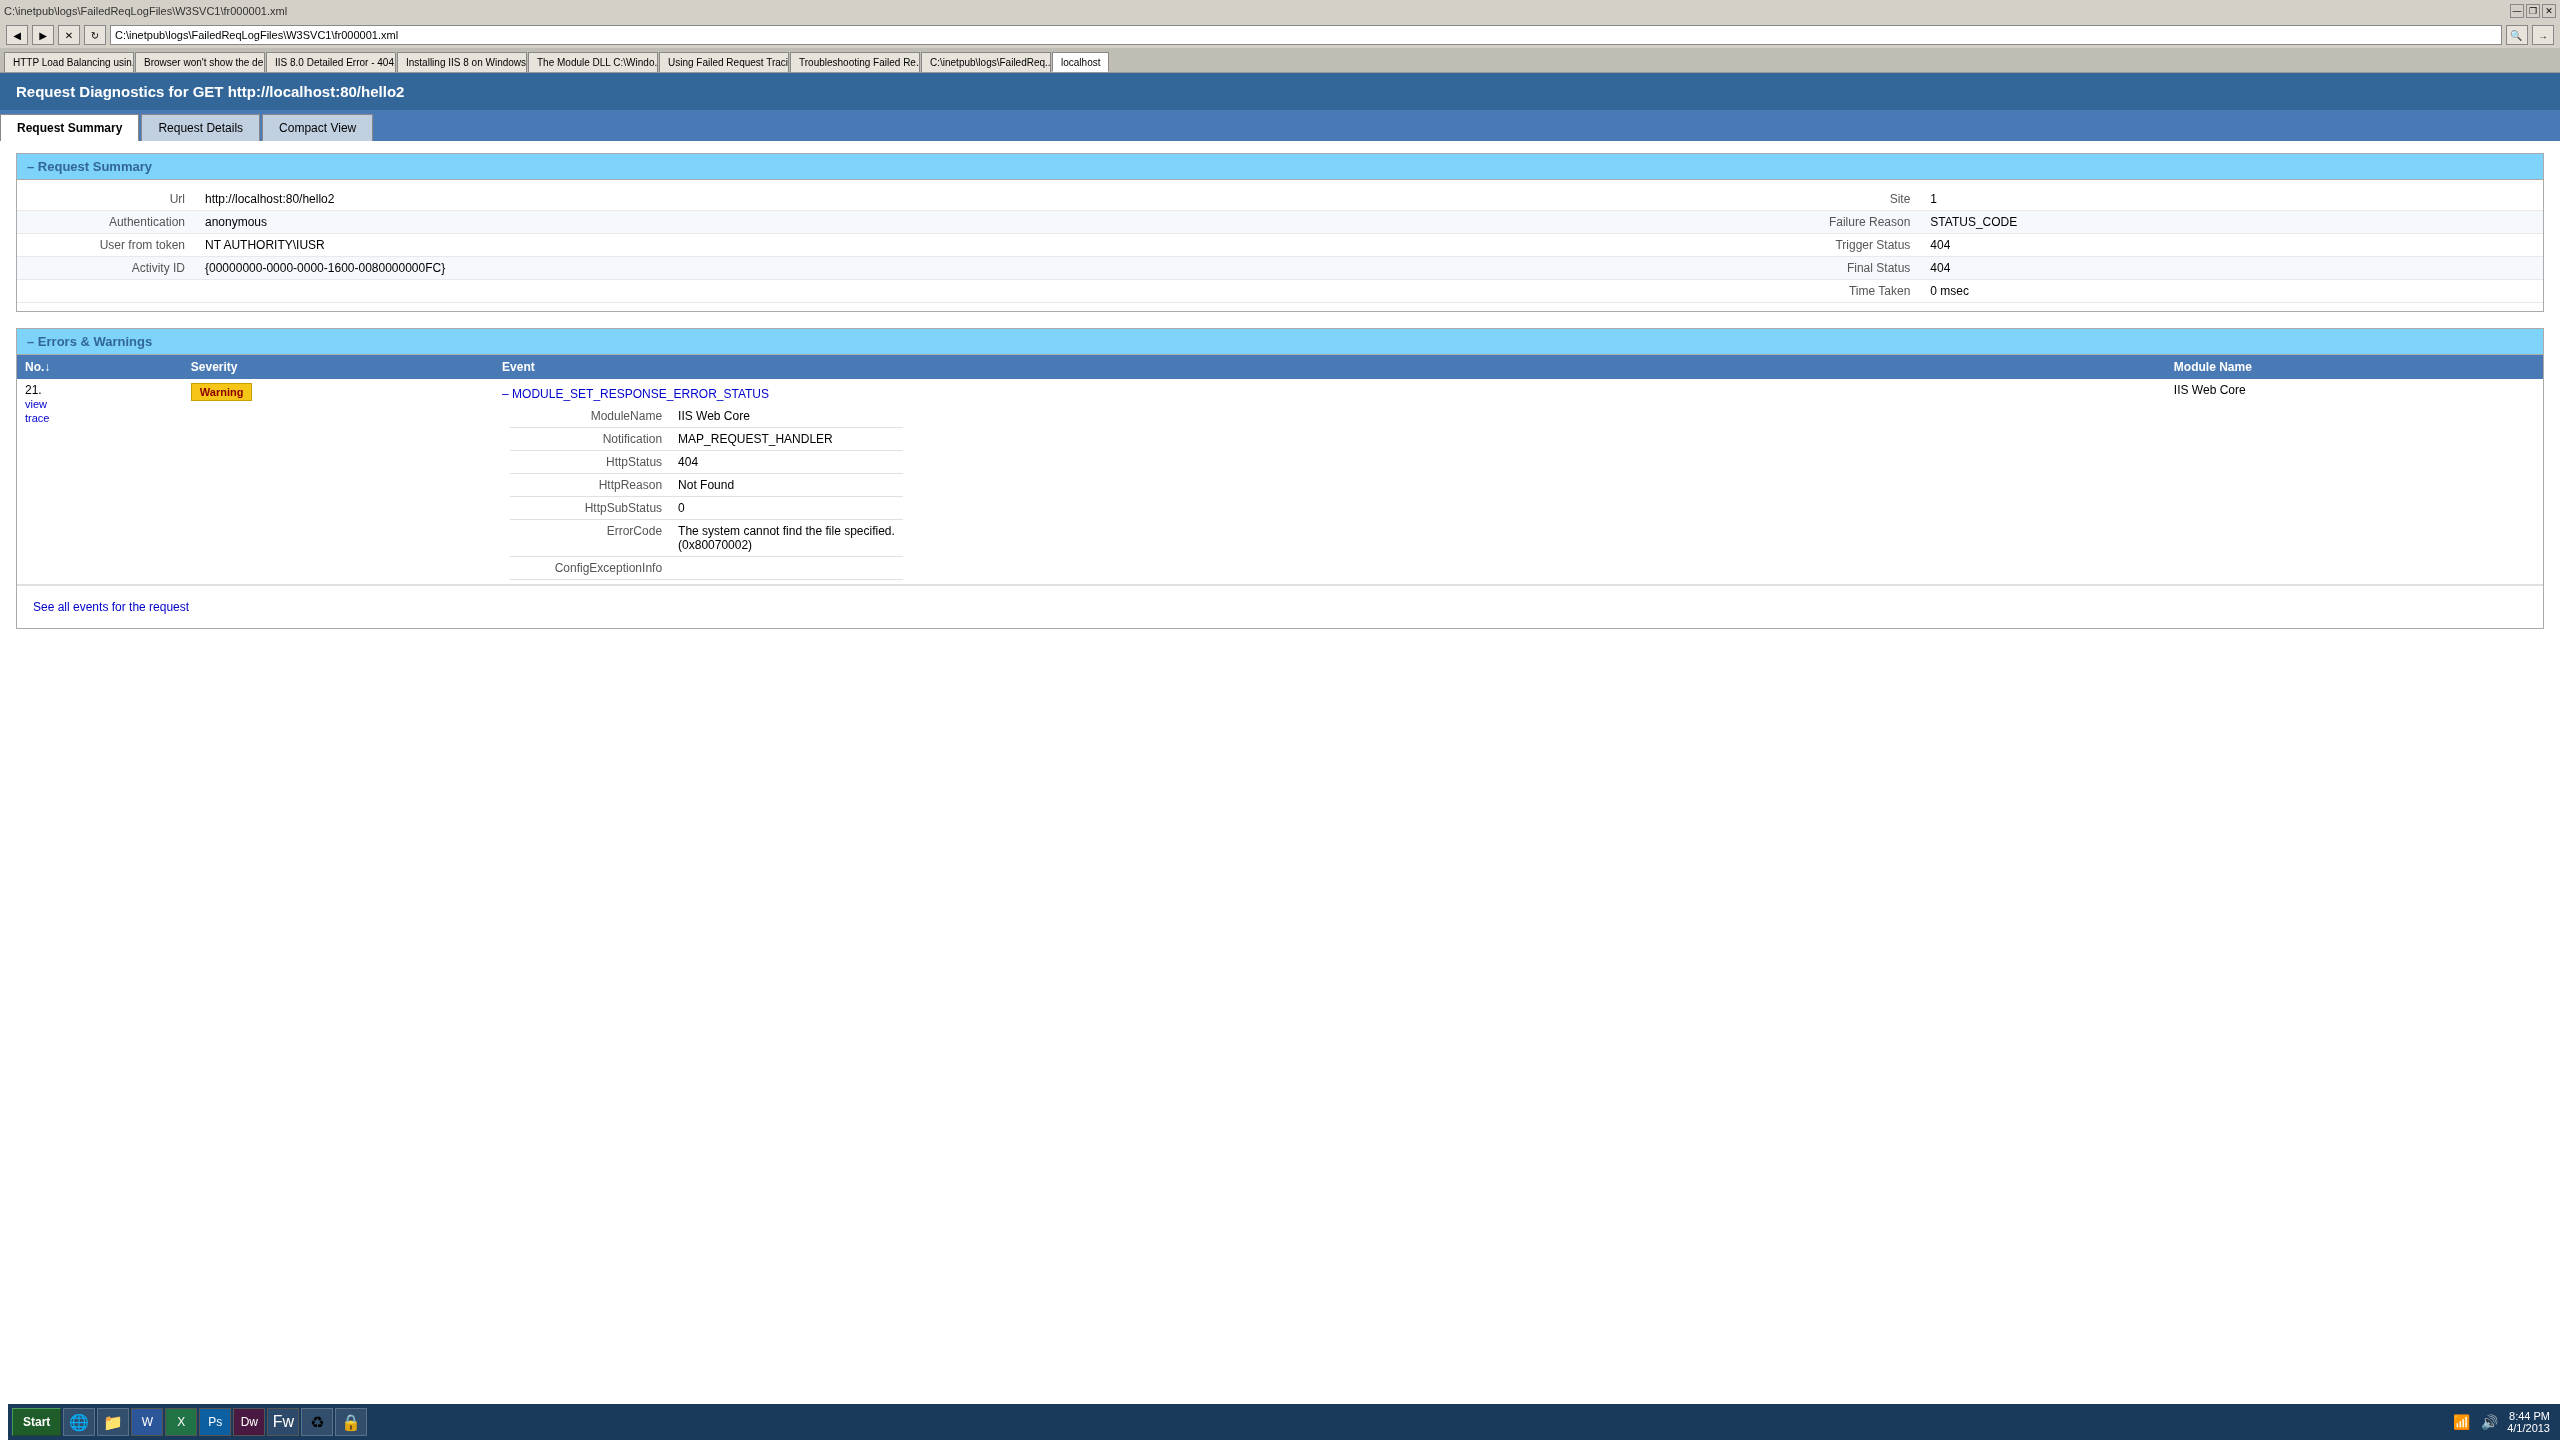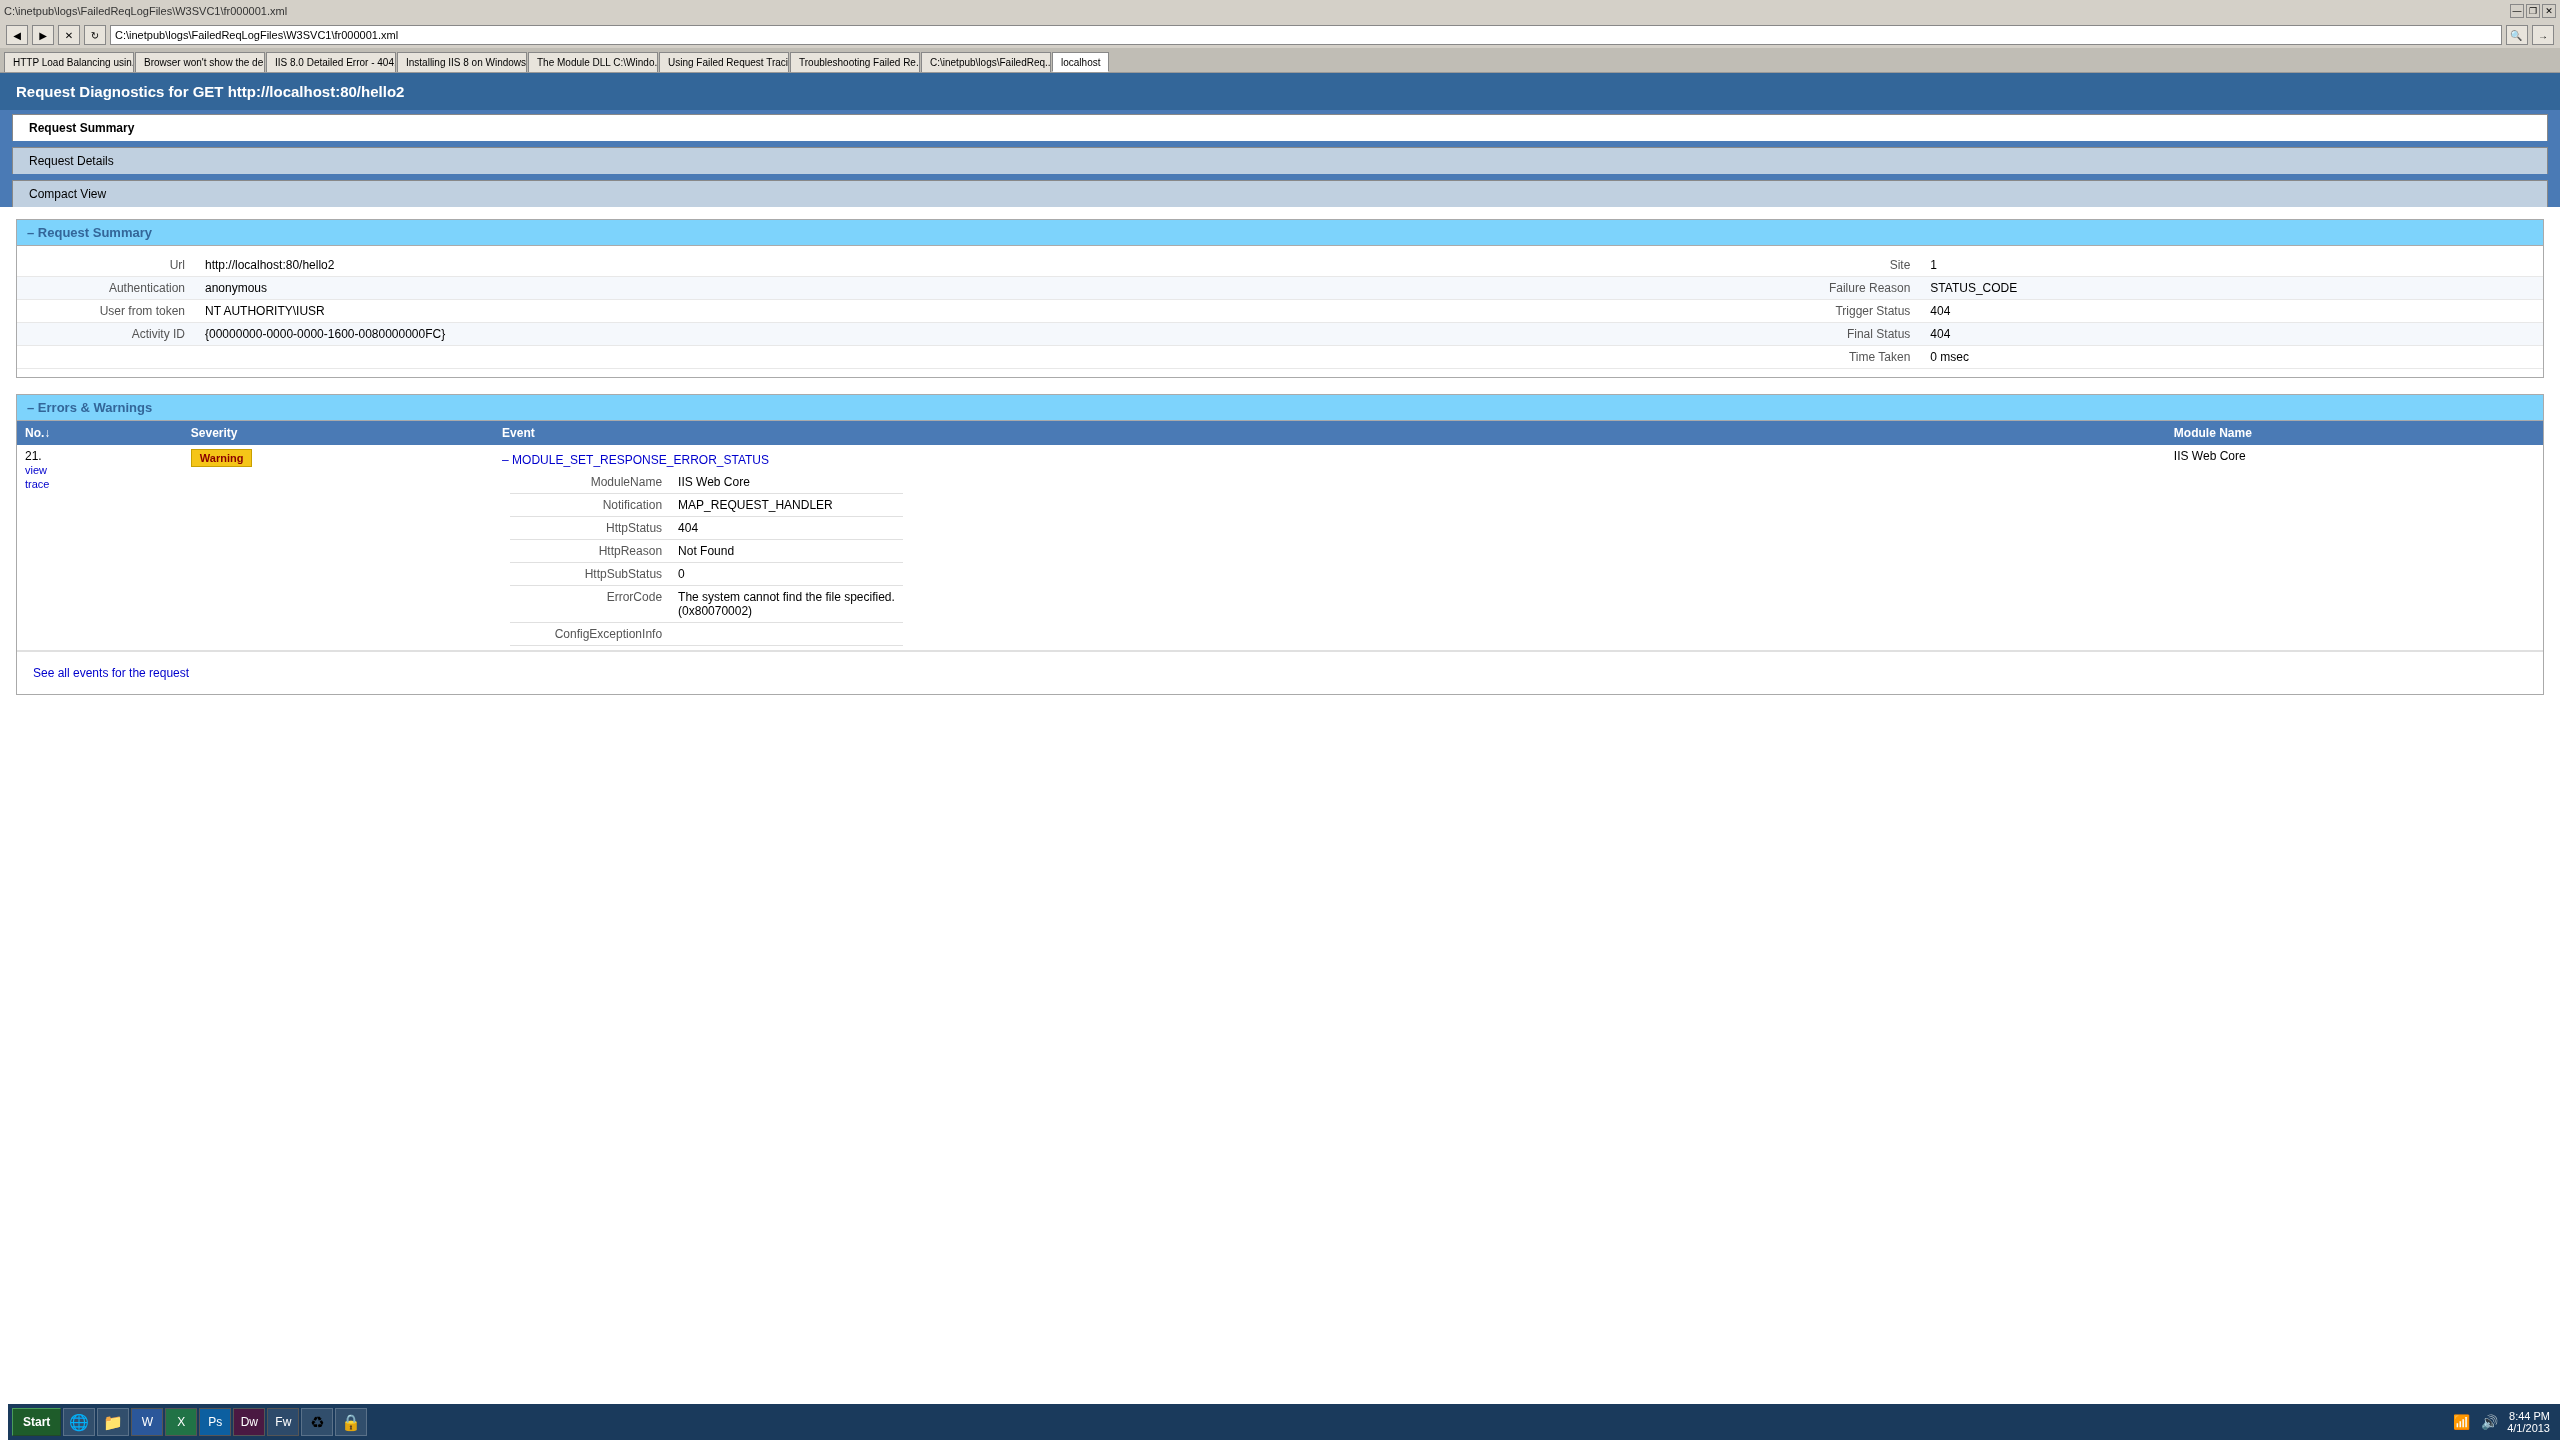--- a/index.html
+++ b/index.html
@@ -101,24 +101,23 @@
       background: #336699;
       color: white;
       padding: 10px 16px;
       font-size: 15px;
       font-weight: bold;
     }
 
     
     .tab-bar {
       background: #4a7ab5;
-      padding: 0 12px;
+      padding: 0 0;
       display: flex;
       gap: 2px;
-      flex-direction: column;
     }
     .tab-item {
       background: #c0d0e0;
       color: #000;
       padding: 6px 16px;
       cursor: pointer;
       font-size: 12px;
       border: 1px solid #888;
       border-bottom: none;
       margin-top: 4px;
@@ -460,21 +459,21 @@
 </div>
 
 <div class="taskbar">
   <div class="taskbar-start">Start</div>
   <div class="taskbar-icon">🌐</div>
   <div class="taskbar-icon">📁</div>
   <div class="taskbar-icon" style="font-size:12px;color:white;background:#2b579a;border:1px solid #555;">W</div>
   <div class="taskbar-icon" style="font-size:12px;color:white;background:#217346;border:1px solid #555;">X</div>
   <div class="taskbar-icon" style="font-size:12px;color:white;background:#0c5fa0;border:1px solid #555;">Ps</div>
   <div class="taskbar-icon" style="font-size:12px;color:white;background:#4a1942;border:1px solid #555;">Dw</div>
-  <div class="taskbar-icon" style="font-size:12px;color:white;background:#2d4a6a;border:1px solid #555;">Fw</div>
+  <div class="taskbar-icon" style="font-size:16px;color:white;background:#2d4a6a;border:1px solid #555;">Fw</div>
   <div class="taskbar-icon">♻</div>
   <div class="taskbar-icon">🔒</div>
   <div style="margin-left:auto; display:flex; align-items:center; gap:6px;">
     <div class="tray-icon">📶</div>
     <div class="tray-icon">🔊</div>
     <div class="taskbar-time">
       <div>8:44 PM</div>
       <div>4/1/2013</div>
     </div>
   </div>

